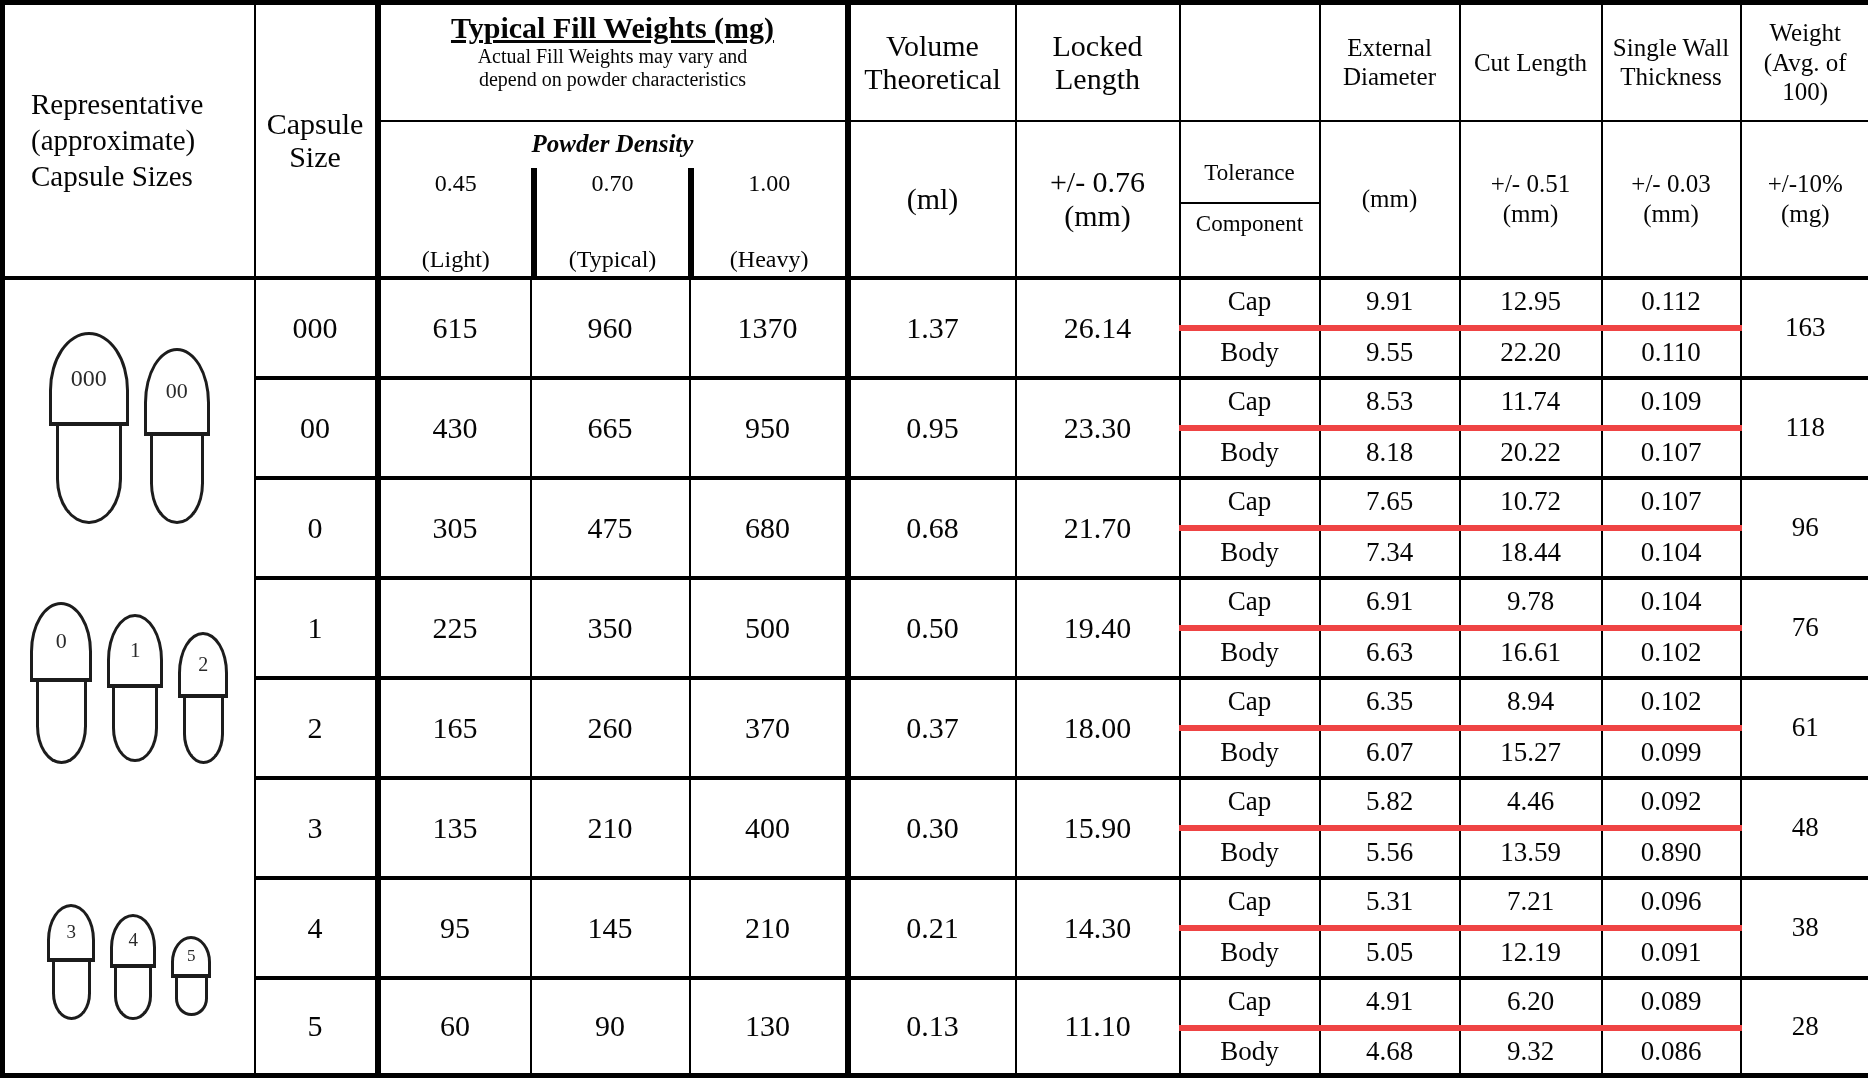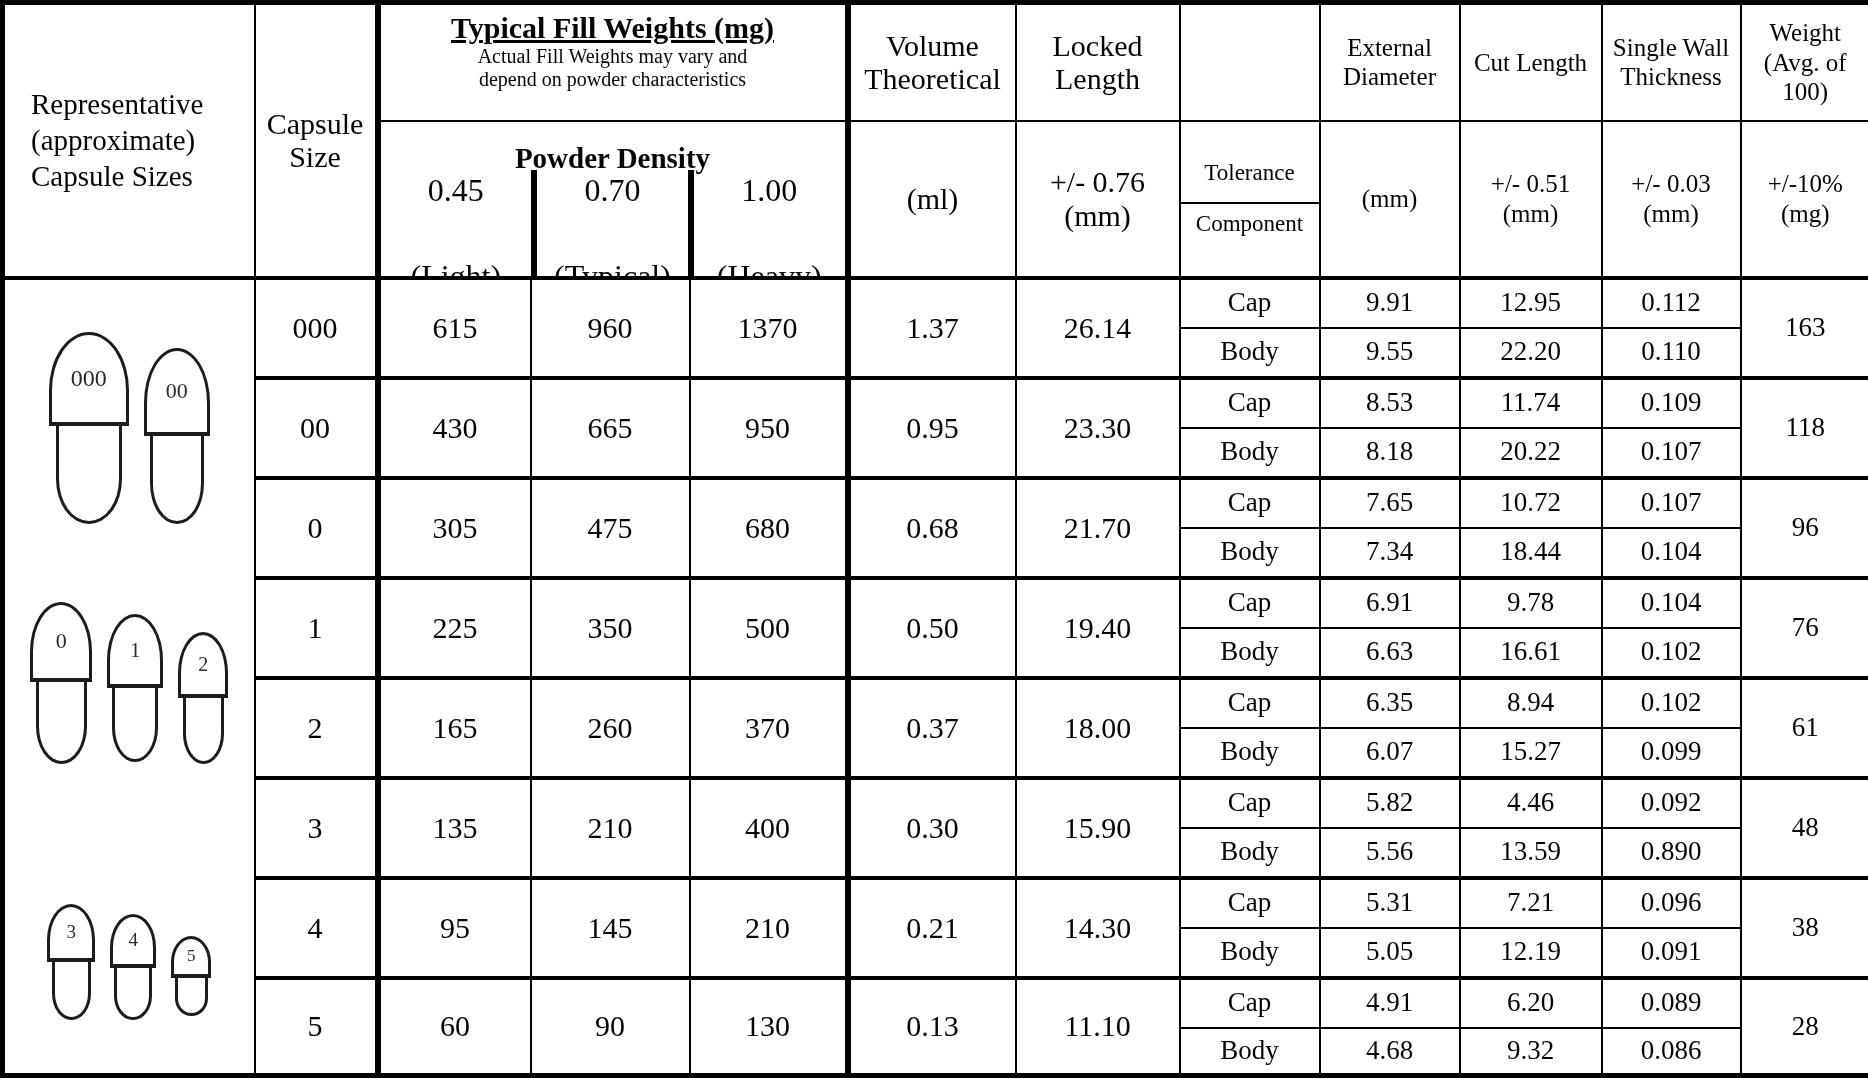--- a/index.html
+++ b/index.html
@@ -8,40 +8,40 @@
   table.spec{border-collapse:collapse;table-layout:fixed;width:1868px;
              border:5px solid #000;border-bottom-width:9px;}
   td,th{border:2px solid #000;padding:0;text-align:center;vertical-align:middle;
         font-weight:normal;overflow:hidden;box-sizing:border-box;background:#fff;color:#050505;}
   
   tr.hdrA{height:118px;} tr.hdrB{height:154px;}
   tbody tr{height:50px;}
   
   thead tr.hdrB td, thead tr.hdrB th{border-bottom:4px solid #000;}
   tbody tr.cap-row td{border-top:4px solid #000;}
-  tbody tr.body-row td{border-top:1px solid #ef4444;}
+  tbody tr.body-row td{border-top:6px solid #ef4444;}
   
   .thickR{border-right:6px solid #000 !important;}
   
   .big{font-size:30px;line-height:1.12;}
   .med{font-size:27px;line-height:1.15;}
   .sm {font-size:25px;line-height:1.18;}
   .xs {font-size:23px;line-height:1.2;}
   .bold{font-weight:bold;}
   .u{text-decoration:underline;}
   
   .lefthdr{text-align:left;padding-left:26px;font-size:29px;line-height:1.25;}
   
   td.fillA{vertical-align:top;padding-top:6px;}
   td.fillB{padding:0;}
   .pd-flex{display:flex;flex-direction:column;height:154px;}
-  .pd-title{font-size:29px;font-weight:bold;padding-top:20px;height:48px;box-sizing:border-box;}
+  .pd-title{font-size:25px;font-weight:bold;padding-top:8px;height:48px;box-sizing:border-box;font-style:italic;}
   .pd-row{flex:1;display:flex;align-items:center;}
   .pd-cell{flex:1;align-self:stretch;display:flex;flex-direction:column;justify-content:center;
-           font-size:32px;line-height:1.3;gap:45px;}
+           font-size:24px;line-height:1.3;gap:45px;}
   .pd-cell + .pd-cell{border-left:6px solid #000000;}
   
   .tol-wrap{display:flex;flex-direction:column;justify-content:center;height:100%;}
   .tol-top{border-bottom:2px solid #000;padding-bottom:15px;}
   .tol-bot{padding-top:6px;}
   
   td.capsule-cell{vertical-align:top;}
   .capsule-wrap{display:flex;flex-direction:column;align-items:center;height:100%;}
   .cap-group{display:flex;align-items:flex-start;justify-content:center;gap:15px;}
   .cap-group:nth-child(1){margin-top:52px;}

